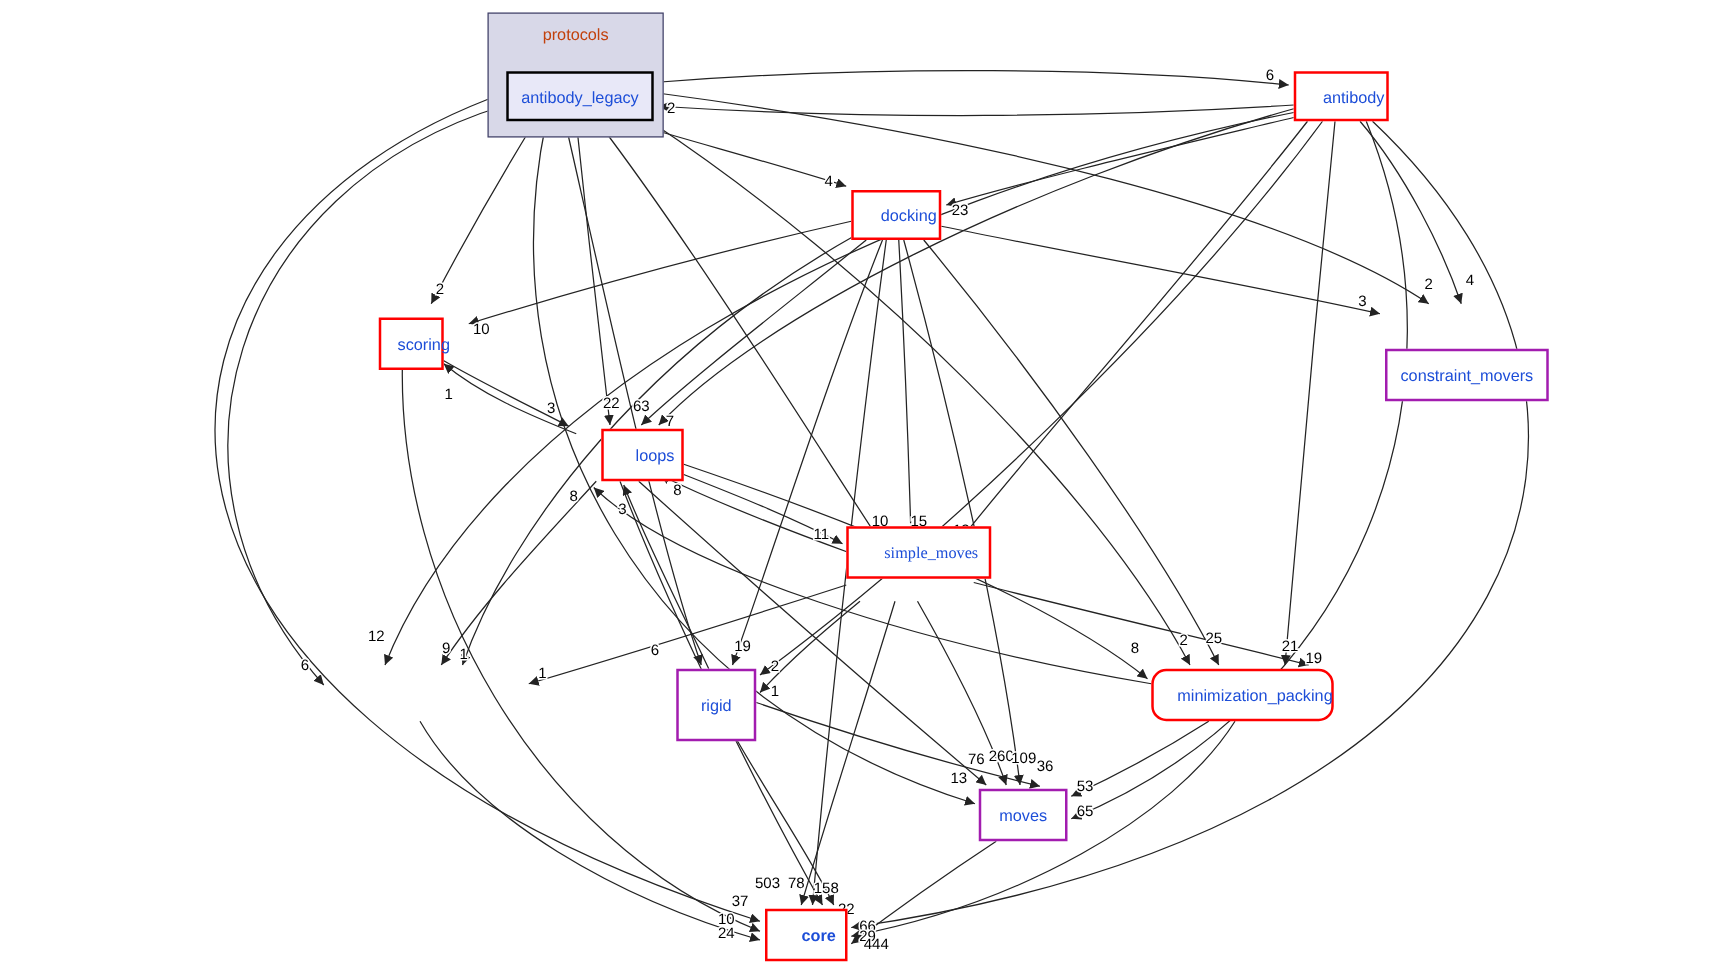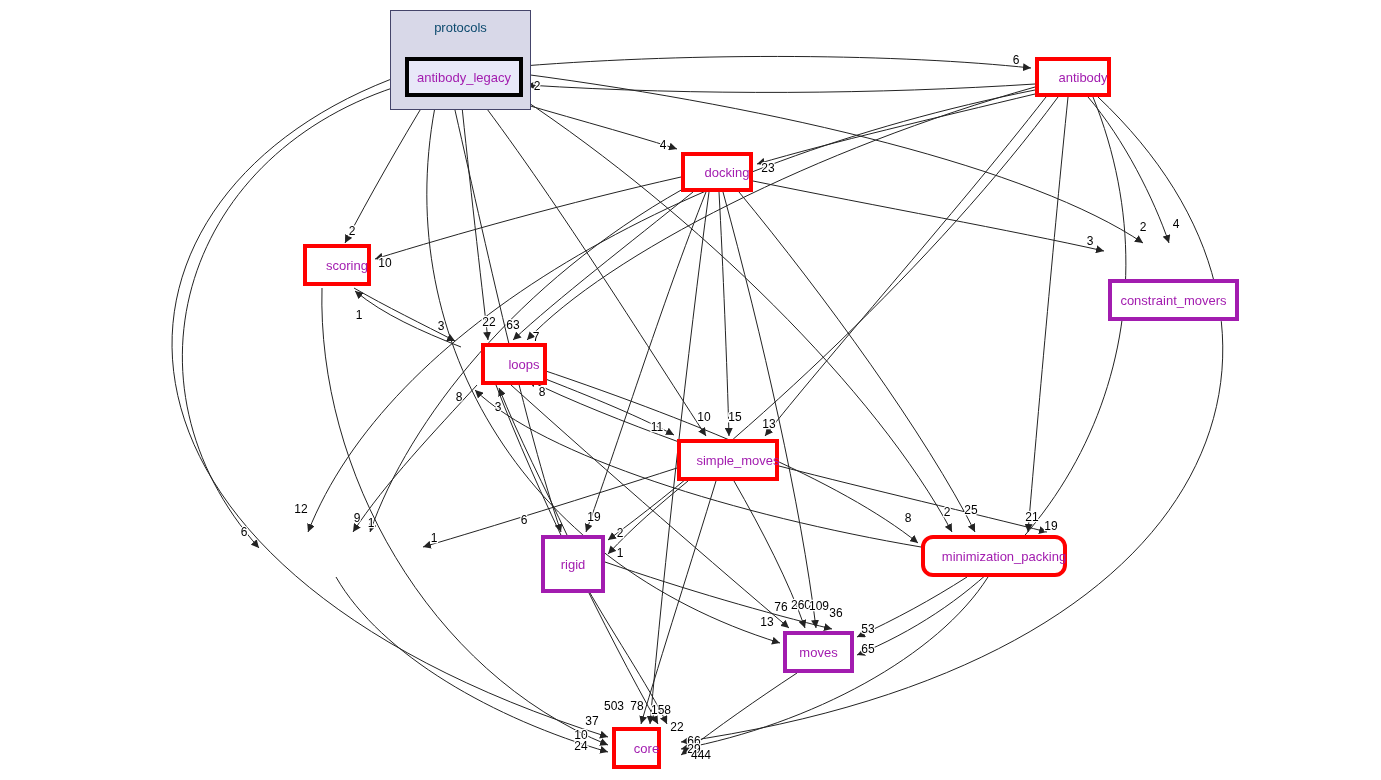--- a/index.html
+++ b/index.html
@@ -18,28 +18,28 @@
     paint-order:stroke; stroke:#ffffff; stroke-width:2.5px;
     text-anchor:middle;
   }
   .cluster {
     position:absolute; z-index:2;
     background:#d8d8e8; border:1px solid #44446a;
     box-sizing:border-box;
   }
   .cluster-label {
     text-align:center; margin-top:9px;
-    font-size:13px; color:#0c4a6e;
+    font-size:13px; color:#c2410c;
   }
   .node {
     position:absolute; z-index:3;
     display:flex; align-items:center; justify-content:center;
-    background:#ffffff; border:4px solid #a21caf;
+    background:#ffffff; border:2px solid #a21caf;
     box-sizing:border-box;
-    font-size:13px; color:#a21caf; white-space:nowrap;
+    font-size:13px; color:#1d4ed8; white-space:nowrap;
     cursor:pointer;
   }
   .node.red { border-color:#ff0000;padding-left:20px; }
   .node.focus { background:#e8e8f8; border-color:#000000; }
 </style>
 </head>
 <body>
 
 <div class="canvas">
 
@@ -161,22 +161,22 @@
     </g>
   </svg>
 
   <div class="cluster" style="left:390px; top:10px; width:141px; height:100px;">
     <div class="cluster-label">protocols</div>
   </div>
 
   <div class="node focus" style="left:405px; top:57px; width:118px; height:40px;">antibody_legacy</div>
   <div class="node red" style="left:1035px; top:57px; width:76px; height:40px;">antibody</div>
   <div class="node red" style="left:681px; top:152px; width:72px; height:40px;">docking</div>
-  <div class="node red" style="left:303px; top:244px; width:68px; height:42px;">scoring</div>
+  <div class="node red" style="left:303px; top:254px; width:52px; height:42px;">scoring</div>
   <div class="node" style="left:1108px; top:246px; width:131px; height:42px;margin-top:33px;">constraint_movers</div>
   <div class="node red" style="left:481px; top:343px; width:66px; height:42px;">loops</div>
-  <div class="node red" style="left:677px; top:439px; width:102px; height:42px;">simple_moves</div>
+  <div class="node red" style="left:677px; top:421px; width:116px; height:42px;font-family:Liberation Serif, serif;">simple_moves</div>
   <div class="node" style="left:541px; top:535px; width:64px; height:58px;">rigid</div>
   <div class="node red" style="left:921px; top:535px; width:146px; height:42px;border-radius:12px;">minimization_packing</div>
   <div class="node" style="left:783px; top:631px; width:71px; height:42px;">moves</div>
-  <div class="node red" style="left:612px; top:727px; width:49px; height:42px;">core</div>
+  <div class="node red" style="left:612px; top:727px; width:66px; height:42px;font-weight:bold;">core</div>
 
 </div>
 
 </body></html>

